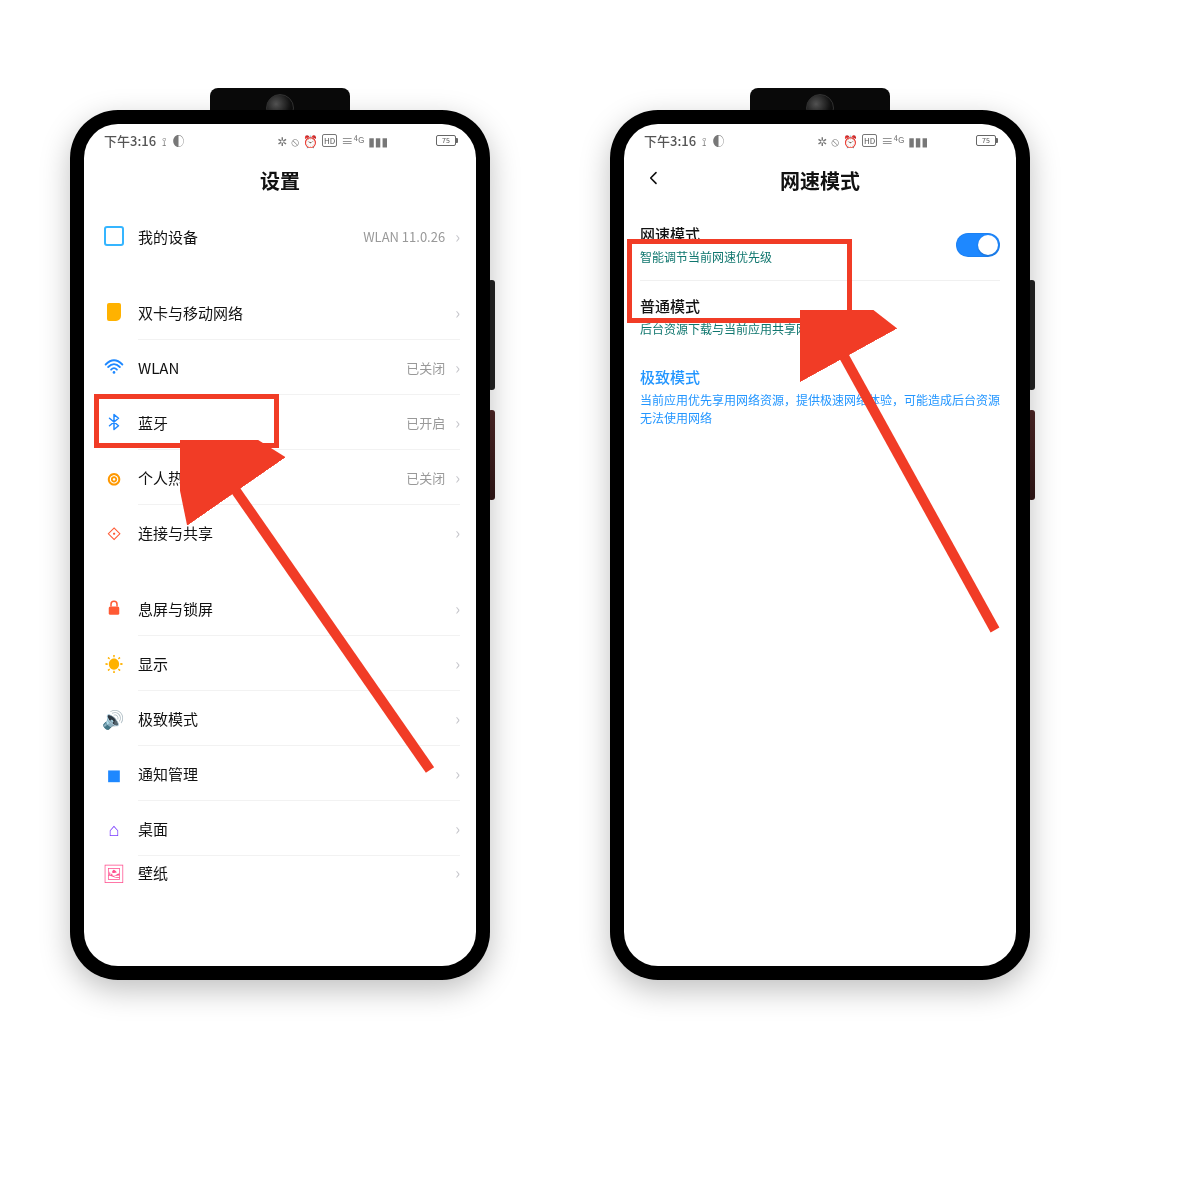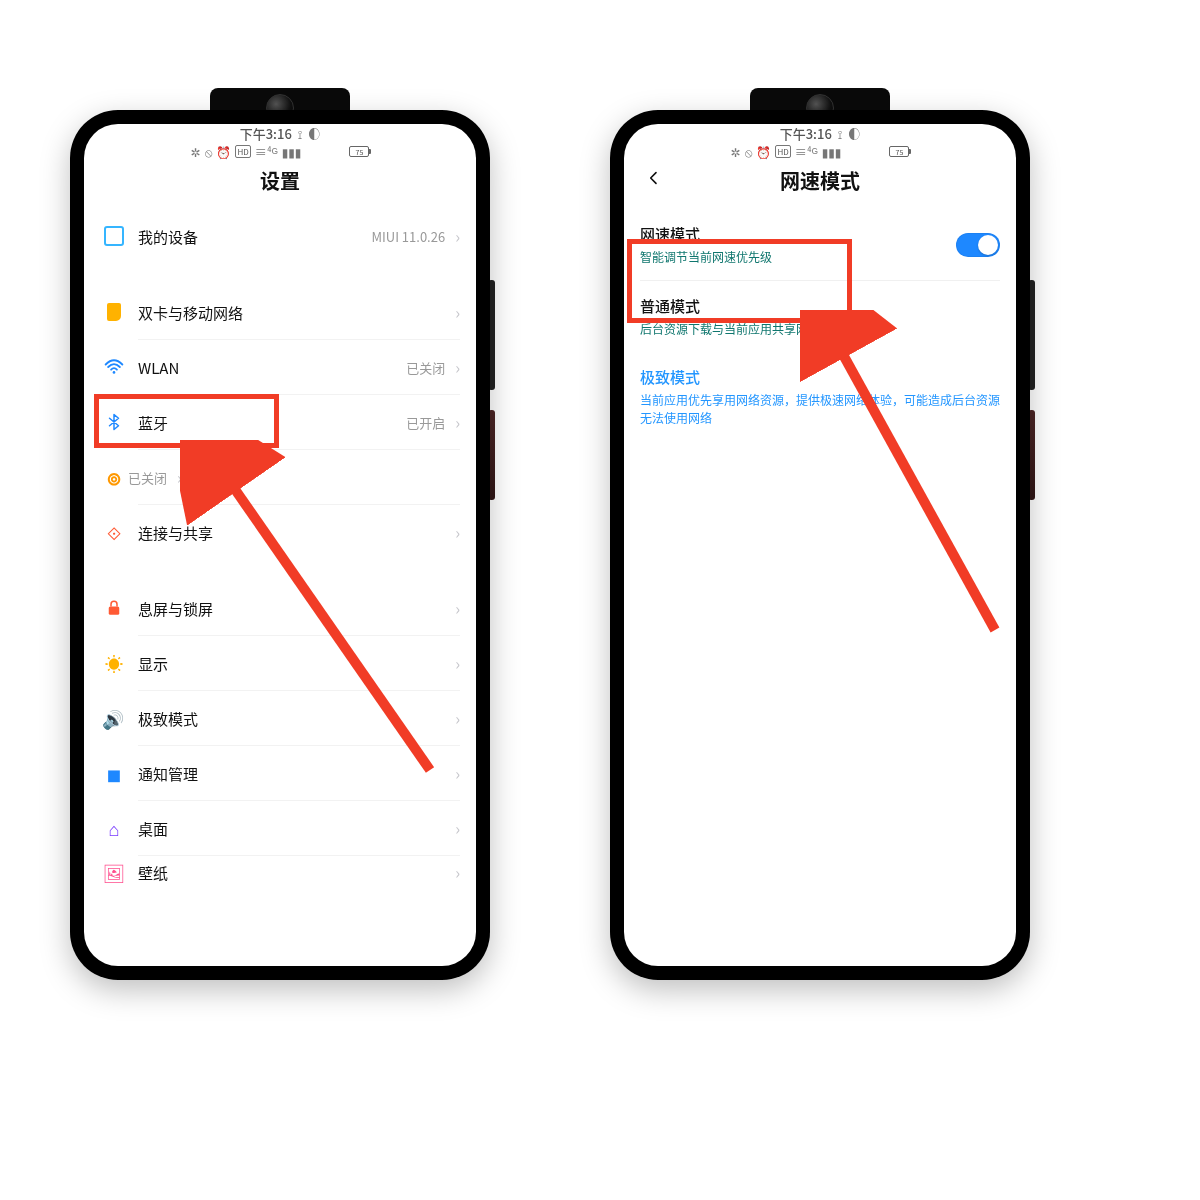--- a/index.html
+++ b/index.html
@@ -87,21 +87,20 @@
 
   
   .statusbar {
     height: 32px;
     display: flex;
     justify-content: space-between;
     align-items: center;
     padding: 0 20px;
     font-size: 13px;
     color: #555;
-    flex-direction: column;
   }
   .statusbar .left { display: flex; align-items: center; gap: 6px; font-weight: 500;}
   .statusbar .right { display: flex; align-items: center; gap: 4px; font-size: 12px;}
   .sb-icon { font-size: 12px; color: #777; }
   .sb-hd { font-size: 8px; border: 1px solid #777; padding: 0 1px; border-radius: 2px;}
   .sb-bat-wrap { 
     display:inline-flex; align-items:center; gap:1px;
   }
   .sb-bat {
     width: 18px; height: 9px; border: 1px solid #666; border-radius: 2px; position: relative;
@@ -137,20 +136,21 @@
   
   .list {
     padding: 0 16px;
     overflow: hidden;
   }
   .row {
     height: 54px;
     display: flex;
     align-items: center;
     position: relative;
+    justify-content: flex-end;
   }
   .row .icon {
     width: 28px;
     display: flex;
     align-items: center;
     justify-content: center;
     font-size: 18px;
   }
   .row .label {
     flex: 1;
@@ -283,21 +283,21 @@
           <h1>设置</h1>
         </div>
 
         <div class="list">
 
           <div class="row">
             <span class="icon">
                 <span class="ic-device"></span>
               </span>
             <span class="label">我的设备</span>
-            <span class="hint">MIUI 11.0.26</span>
+            <span class="hint">WLAN 11.0.26</span>
             <span class="chev">›</span>
           </div>
 
           <div class="gap"></div>
 
           <div class="row">
             <span class="icon">
                 <span class="ic-sim"></span>
               </span>
             <span class="label">双卡与移动网络</span>
@@ -324,20 +324,21 @@
                   <path d="M6 7 L18 17 L12 22 L12 2 L18 7 L6 17" fill="none" stroke="#1e88ff" stroke-width="2" stroke-linejoin="round" stroke-linecap="round"></path>
                 </svg>
             </span>
             <span class="label">蓝牙</span>
             <span class="hint">已开启</span>
             <span class="chev">›</span>
           </div>
           <div class="thin-sep"></div>
           <div class="row">
             <span class="icon ic-hotspot">⊚</span>
+            <span class="label">个人热点</span>
             <span class="hint">已关闭</span>
             <span class="chev">›</span>
           </div>
           <div class="thin-sep"></div>
           <div class="row">
             <span class="icon ic-link">⟐</span>
             <span class="label">连接与共享</span>
             <span class="chev">›</span>
           </div>
 

